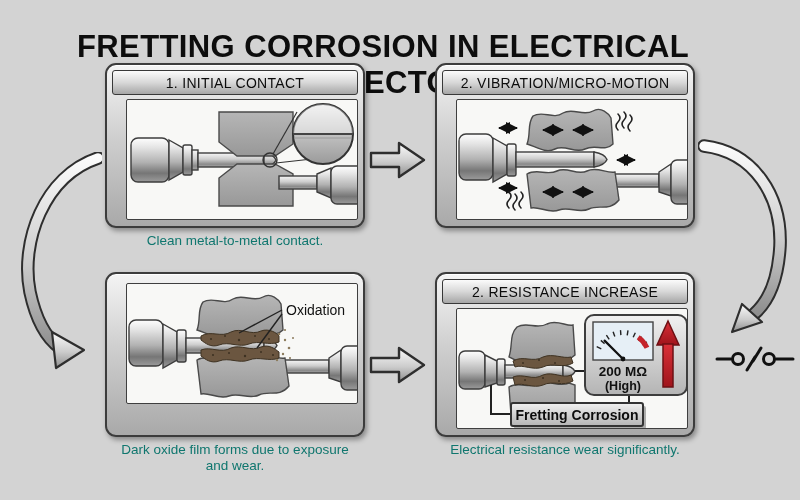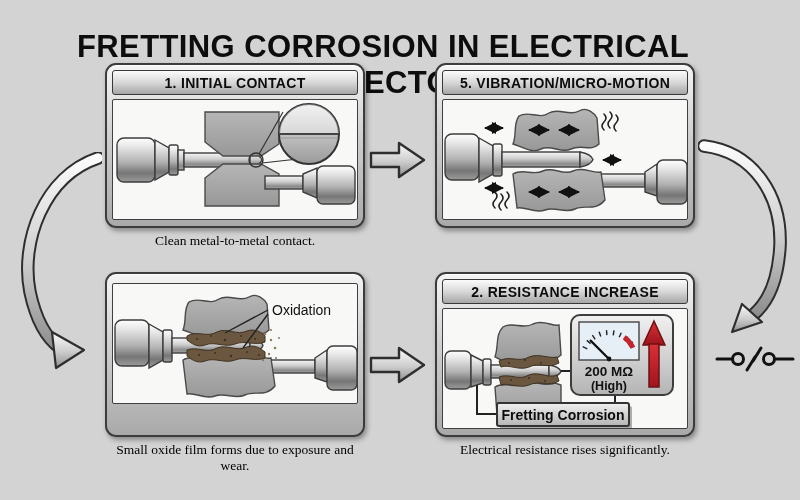--- a/index.html
+++ b/index.html
@@ -3,27 +3,27 @@
 <meta charset="utf-8">
 <style>
   html,body{margin:0;padding:0;background:#d2d2d2;}
   .stage{position:relative;width:800px;height:500px;background:#d3d3d3;overflow:hidden;
          font-family:"Liberation Sans",sans-serif;color:#111;}
   .title{position:absolute;top:12px;left:0;width:732px;text-align:center;margin:17px;
          font-size:31px;font-weight:bold;letter-spacing:.4px;color:#0d0d0d;}
   .panel{position:absolute;width:260px;height:165px;border:2.5px solid #3c3c3c;border-radius:11px;
          background:linear-gradient(180deg,#f4f4f4 0%,#cfcfcf 45%,#a9a9a9 100%);
          box-shadow:2px 3px 5px rgba(0,0,0,.35), inset 0 1px 0 #ffffff;padding:5px;box-sizing:border-box;}
-  .phead{height:25px;line-height:24px;text-align:center;font-weight:bold;font-size:14px;letter-spacing:.3px;
+  .phead{height:25px;line-height:24px;text-align:center;font-weight:normal;font-size:14px;letter-spacing:.3px;
          border:1.5px solid #383838;border-radius:3px;color:#0c0c0c;
          background:linear-gradient(180deg,#fbfbfb 0%,#d8d8d8 50%,#a6a6a6 100%);box-sizing:border-box;}
   .pbody{margin-top:4px;height:119px;border:1.5px solid #3f3f3f;border-radius:2px;background:#f8f8f6;
-         box-sizing:content-box;overflow:hidden;}
+         box-sizing:content-box;overflow:hidden;margin-left:14px;}
   .pbody svg{display:block;}
-  .caption{position:absolute;text-align:center;font-size:13.5px;line-height:1.22;color:#000000;font-family:Liberation Serif, serif;}
+  .caption{position:absolute;text-align:center;font-size:13.5px;line-height:1.22;color:#0f766e;}
   .cap-wide{width:300px;}
   .cap-narrow{width:240px;}
   .flow{position:absolute;}
   svg text{font-family:"Liberation Sans",sans-serif;}
 </style>
 </head>
 <body>
 
 <div class="stage">
 
@@ -100,21 +100,21 @@
           <circle cx="196" cy="34" r="30" fill="url(#gMag)" stroke="#333" stroke-width="2"></circle>
           <path d="M166,34 a30,30 0 0 1 60,0 z" fill="#ffffff" opacity=".35"></path>
           <line x1="166" y1="34" x2="226" y2="34" stroke="#444" stroke-width="2"></line>
           <line x1="167" y1="38" x2="225" y2="38" stroke="#9a9a9a" stroke-width="1"></line>
         </g>
       </svg>
     </div>
   </section>
 
   <section class="panel" style="left:435px;top:63px">
-    <div class="phead">5. VIBRATION/MICRO-MOTION</div>
+    <div class="phead">2. VIBRATION/MICRO-MOTION</div>
     <div class="pbody">
       <svg viewBox="0 0 244 119" width="244" height="119">
         <g stroke="#3d3d3d" stroke-width="1.4">
           <rect x="158" y="74" width="44" height="13" fill="url(#gPin)"></rect>
           <polygon points="202,72 214,64 214,96 202,92" fill="url(#gBarrel)"></polygon>
           <rect x="214" y="60" width="30" height="44" rx="6" fill="url(#gBarrel)"></rect>
         </g>
         <g stroke="#3d3d3d" stroke-width="1.4">
           <rect x="2" y="34" width="34" height="46" rx="7" fill="url(#gBarrel)"></rect>
           <polygon points="36,38 50,46 50,74 36,82" fill="url(#gBarrel)"></polygon>
@@ -260,22 +260,22 @@
         <g>
           <rect x="57" y="97" width="132" height="23" rx="2" fill="rgba(0,0,0,.3)"></rect>
           <rect x="54" y="94" width="132" height="23" rx="2" fill="url(#gBox)" stroke="#333" stroke-width="2"></rect>
           <text x="120" y="110.5" text-anchor="middle" font-size="14" font-weight="bold" fill="#0c0c0c">Fretting Corrosion</text>
         </g>
       </svg>
     </div>
   </section>
 
   <div class="caption cap-wide" style="left:85px;top:233px">Clean metal-to-metal contact.</div>
-  <div class="caption cap-narrow" style="left:115px;top:442px">Small oxide film forms due to exposure and wear.</div>
-  <div class="caption cap-wide" style="left:415px;top:442px">Electrical resistance rises significantly.</div>
+  <div class="caption cap-narrow" style="left:115px;top:442px">Dark oxide film forms due to exposure and wear.</div>
+  <div class="caption cap-wide" style="left:415px;top:442px">Electrical resistance wear significantly.</div>
 
   <svg class="flow" style="left:368px;top:137px" width="60" height="46" viewBox="0 0 60 46">
     <polygon points="3,16 31,16 31,6 56,23 31,40 31,30 3,30" fill="url(#gArrow)" stroke="#2e2e2e" stroke-width="2.4" stroke-linejoin="round"></polygon>
   </svg>
   <svg class="flow" style="left:368px;top:342px" width="60" height="46" viewBox="0 0 60 46">
     <polygon points="3,16 31,16 31,6 56,23 31,40 31,30 3,30" fill="url(#gArrow)" stroke="#2e2e2e" stroke-width="2.4" stroke-linejoin="round"></polygon>
   </svg>
 
   <svg class="flow" style="left:14px;top:152px" width="88" height="222" viewBox="0 0 88 222">
     <path d="M84,6 C30,24 6,90 16,140 C22,168 32,186 46,196" fill="none" stroke="#2e2e2e" stroke-width="13.5" stroke-linecap="round"></path>

